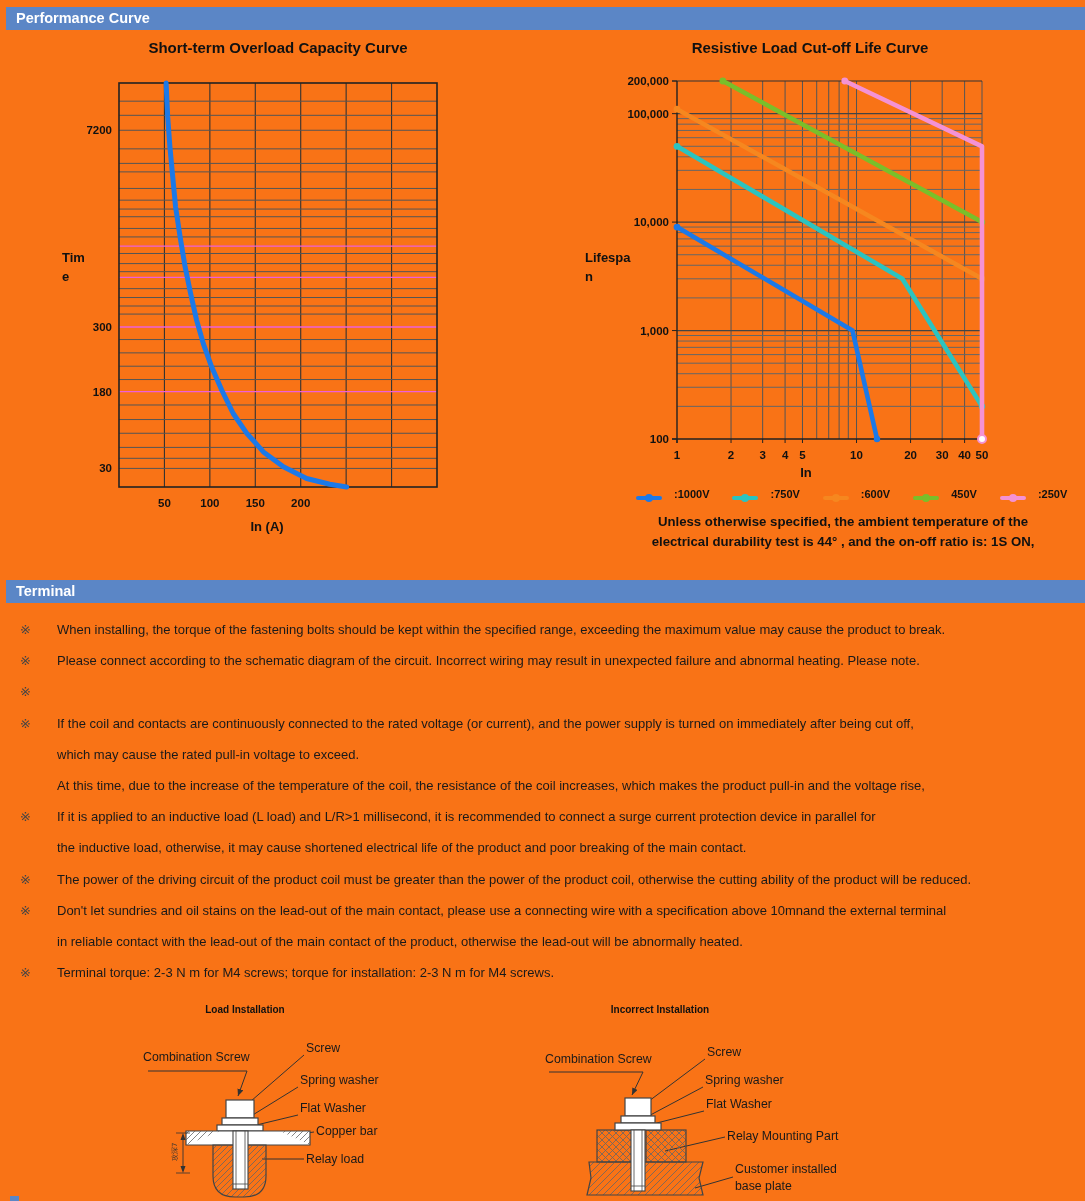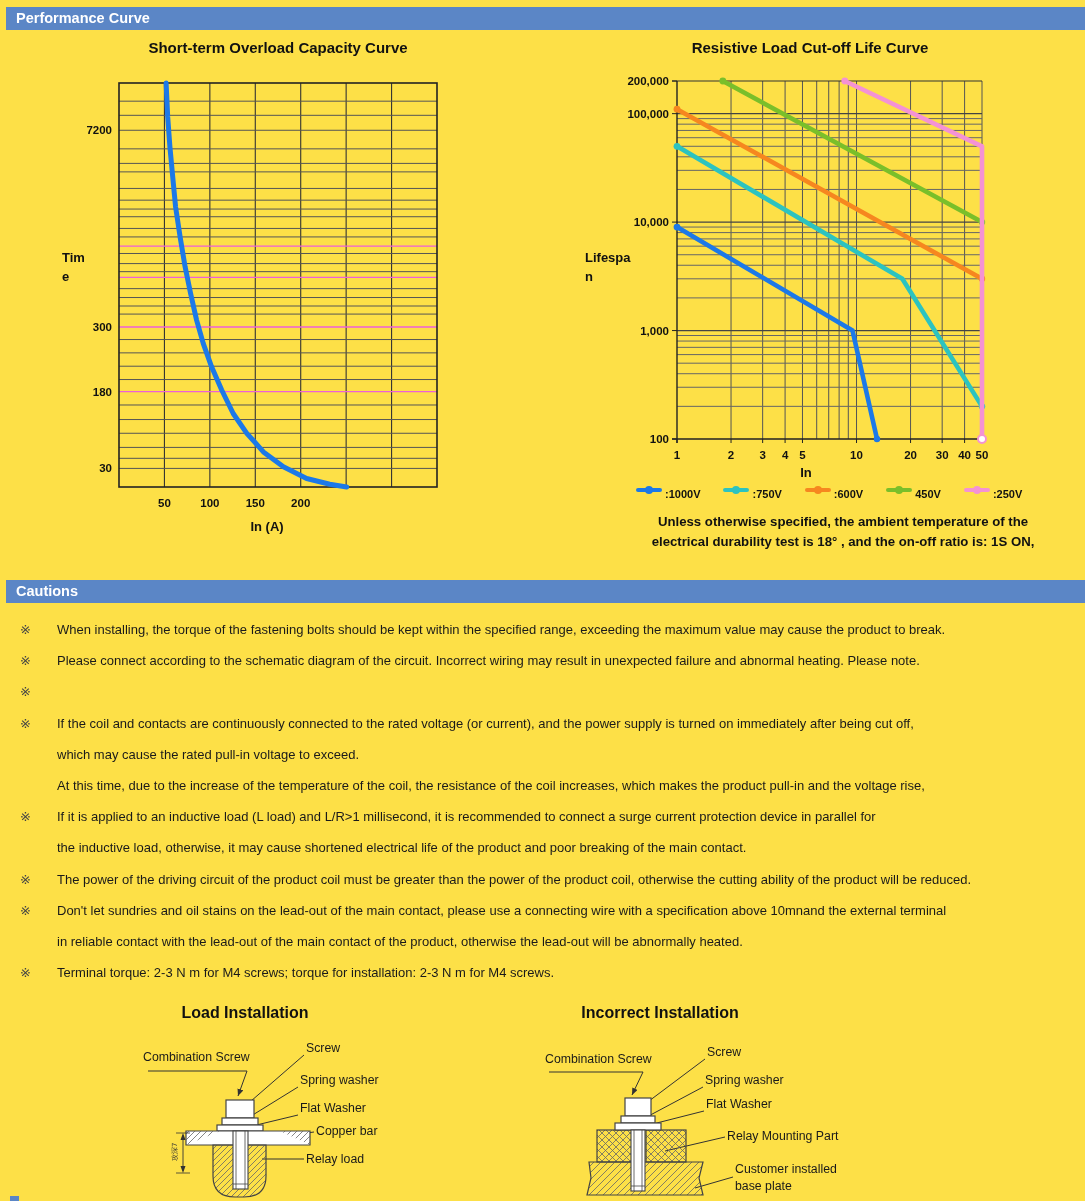--- a/index.html
+++ b/index.html
@@ -1,33 +1,33 @@
 <!DOCTYPE html>
 <html><head>
 <meta charset="utf-8">
 <style>
   html,body{margin:0;padding:0;background:#fff;}
-  .page{position:relative;width:1085px;height:1201px;background:#fde047;overflow:hidden;
+  .page{position:relative;width:1085px;height:1201px;background:#f97316;overflow:hidden;
         font-family:"Liberation Sans",sans-serif;color:#1a1a1a;}
   .hbar{position:absolute;left:6px;right:0;height:23px;background:#5b86c6;color:#fff;
         font-weight:700;font-size:14.5px;line-height:23px;padding-left:10px;}
   .chart-title{position:absolute;font-weight:700;font-size:15px;color:#111;text-align:center;}
   #legend{position:absolute;left:636px;top:488px;display:flex;gap:23px;align-items:center;}
-  .lgitem{display:flex;align-items:flex-start;gap:3px;}
+  .lgitem{display:flex;align-items:flex-end;gap:12px;}
   .lgline{position:relative;display:inline-block;width:26px;height:4px;border-radius:2px;}
   .lgdot{position:absolute;left:9px;top:-2px;width:8px;height:8px;border-radius:50%;}
   .lglab{font-weight:700;font-size:11px;color:#111;}
   .note{position:absolute;left:628px;top:512px;width:430px;text-align:center;
         font-weight:700;font-size:13.2px;line-height:20px;color:#111;}
   #cautions-list{position:absolute;left:0;top:622px;width:1085px;}
   .crow{position:relative;height:31.2px;white-space:nowrap;}
   .cmark{position:absolute;left:20px;top:0;font-size:13px;color:#444;
          font-family:"DejaVu Sans","Liberation Sans",sans-serif;}
   .ctext{position:absolute;left:57px;top:0;font-size:13px;color:#1a1a1a;}
-  .diagram-title{position:absolute;top:1004px;font-weight:700;font-size:16px;color:#111;text-align:center;}
+  .diagram-title{position:absolute;top:1004px;font-weight:700;font-size:10px;color:#111;text-align:center;}
   svg{position:absolute;overflow:visible;}
   svg text{font-family:"Liberation Sans",sans-serif;fill:#111;}
   .tick{font-size:11.5px;font-weight:700;}
   .axlab{font-size:13px;font-weight:700;}
   .dlab{font-size:12.3px;font-weight:400;fill:#1a1a1a;}
   .dimlab{font-size:7px;fill:#333;font-family:"DejaVu Sans","Liberation Sans",sans-serif;}
   .artifact{position:absolute;left:10px;top:1196px;width:9px;height:5px;background:#5b86c6;}
 </style>
 </head>
 <body>
@@ -218,25 +218,25 @@
       <div class="lgitem">
         <span class="lgline" style="background: rgb(244, 146, 212);">
           <span class="lgdot" style="background: rgb(244, 146, 212);"></span>
         </span>
         <span class="lglab">:250V</span>
       </div>
     </div>
 
   <div class="note">
     <div>Unless otherwise specified, the ambient temperature of the</div>
-    <div>electrical durability test is 18° , and the on-off ratio is: 1S ON,</div>
+    <div>electrical durability test is 44° , and the on-off ratio is: 1S ON,</div>
   </div>
 
   <div class="hbar" style="top:580px;">
-    <span>Cautions</span>
+    <span>Terminal</span>
   </div>
 
   <div id="cautions-list">
       <div class="crow">
         <span class="cmark">※</span>
         <span class="ctext">When installing, the torque of the fastening bolts should be kept within the specified range, exceeding the maximum value may cause the product to break.</span>
       </div>
       <div class="crow">
         <span class="cmark">※</span>
         <span class="ctext">Please connect according to the schematic diagram of the circuit. Incorrect wiring may result in unexpected failure and abnormal heating. Please note.</span>

